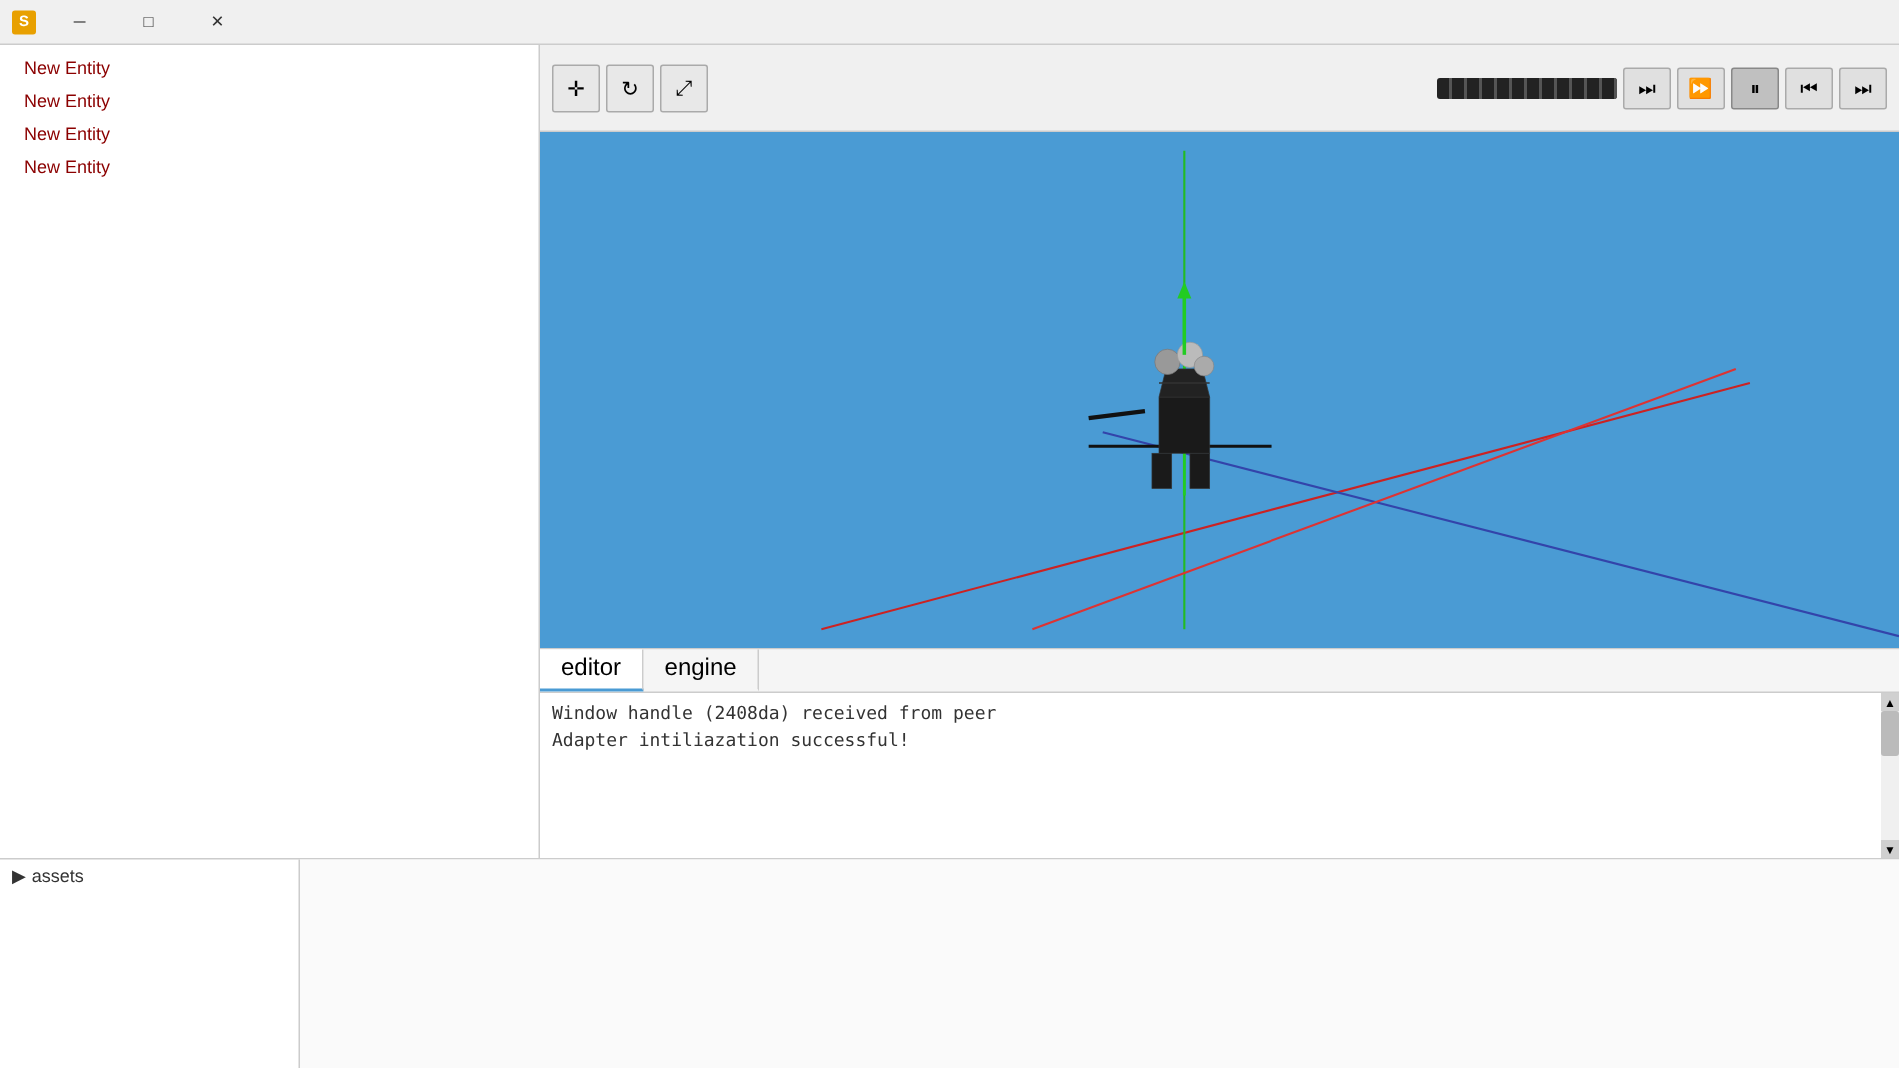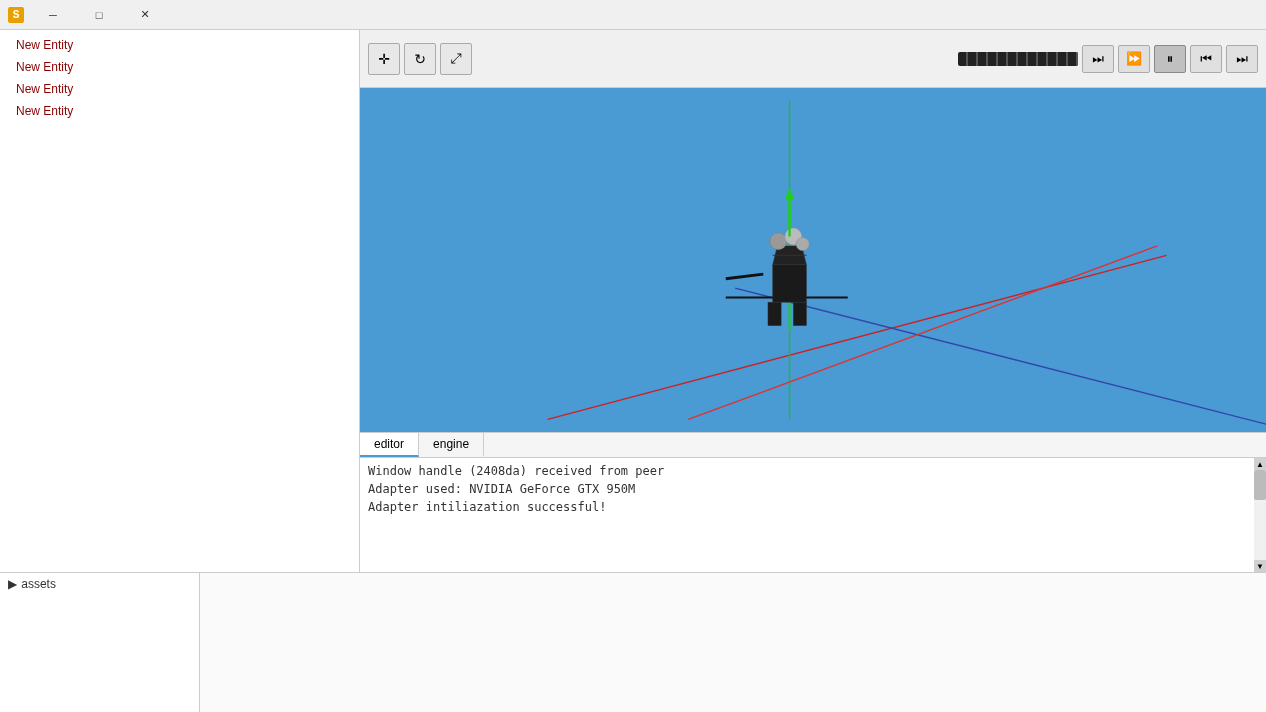--- a/index.html
+++ b/index.html
@@ -195,21 +195,21 @@
       flex-shrink: 0;
     }
     .console-tabs {
       display: flex;
       border-bottom: 1px solid #ccc;
       background: #f5f5f5;
       flex-shrink: 0;
     }
     .console-tab {
       padding: 4px 14px;
-      font-size: 12px;
+      font-size: 16px;
       cursor: pointer;
       border-right: 1px solid #ccc;
       border-bottom: 2px solid transparent;
     }
     .console-tab.active {
       background: white;
       border-bottom: 2px solid #4a9bd4;
     }
     .console-content {
       flex: 1;
@@ -375,21 +375,20 @@
     </div>
 
     <div class="console-area">
       <div class="console-tabs" id="console-tabs-container">
       <div class="console-tab active">editor</div>
           <div class="console-tab">engine</div>
         </div>
       <div class="console-content">
         <div id="console-lines-container">
             <div class="console-line">Window handle (2408da) received from peer</div>
-            <div class="console-line">Adapter used: NVIDIA GeForce GTX 950M</div>
             <div class="console-line">Adapter intiliazation successful!</div>
           </div>
         <div class="console-scrollbar">
           <div class="scrollbar-arrow" style="top:0;">▲</div>
           <div class="scrollbar-thumb" style="top:12px;"></div>
           <div class="scrollbar-arrow" style="bottom:0;">▼</div>
         </div>
       </div>
     </div>
 

